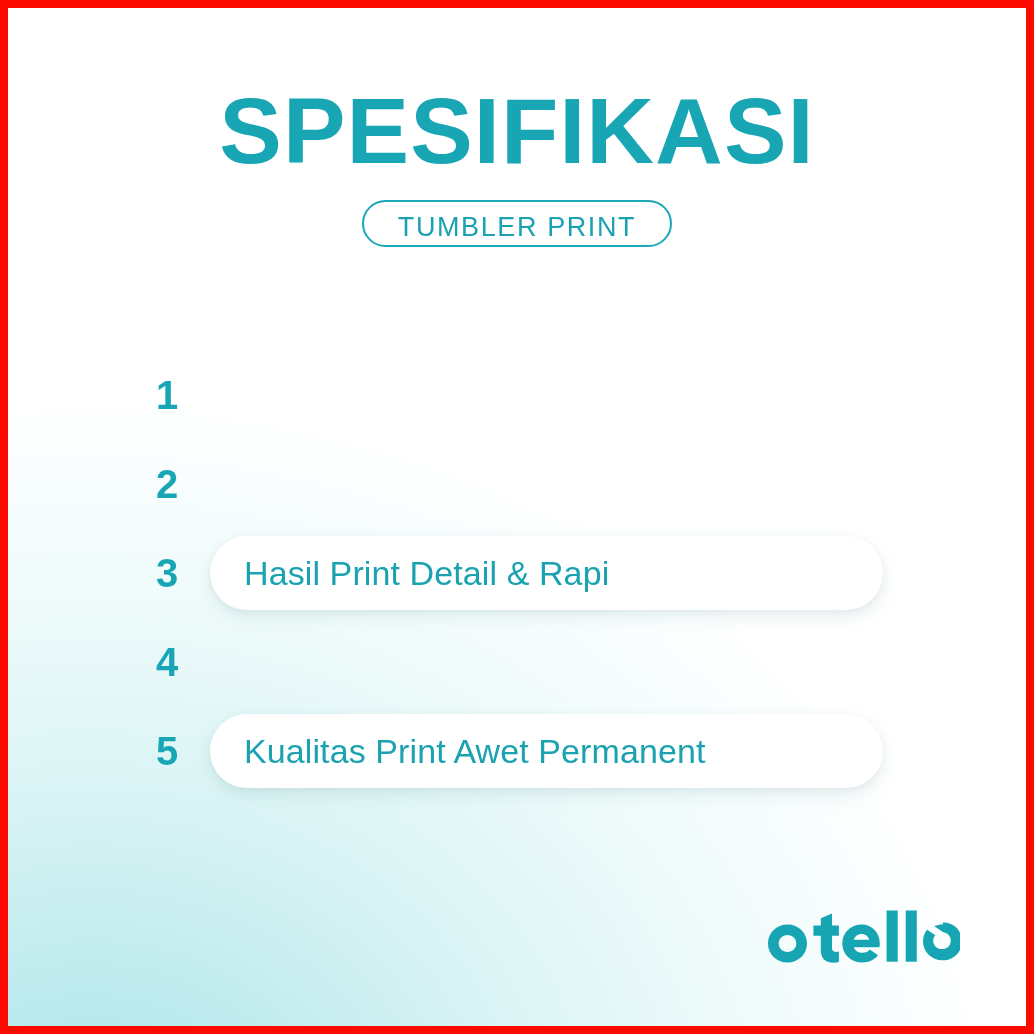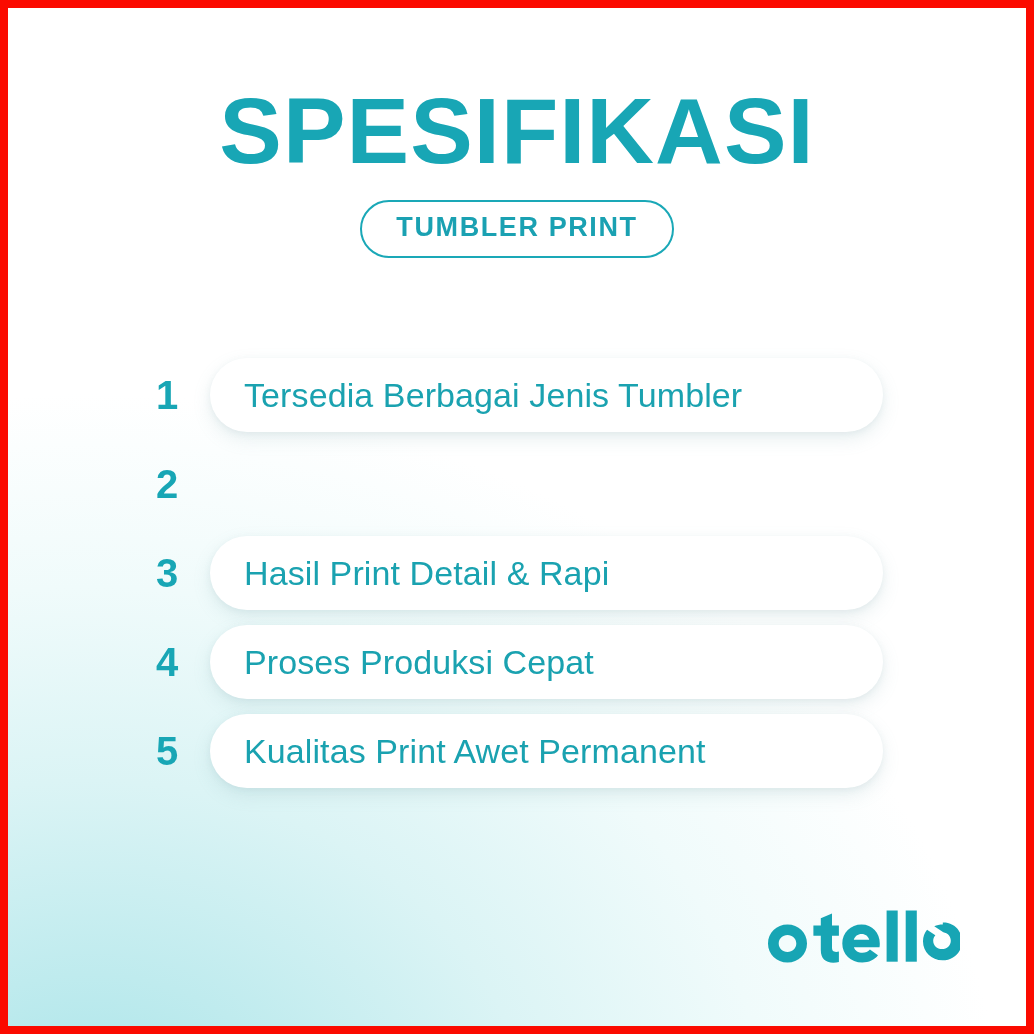--- a/index.html
+++ b/index.html
@@ -62,25 +62,25 @@
     position: absolute;
     left: 0;
     top: 192px;
     width: 100%;
     text-align: center;
   }
   .badge {
     display: inline-block;
     box-sizing: border-box;
     min-width: 288px;
-    padding: 12px 34px 15px;
+    padding: 12px 34px 4px;
     border: 2.5px solid #1aa8b7;
     border-radius: 40px;
     font-size: 27px;
-    font-weight: 700;
+    font-weight: 400;
     letter-spacing: 1.6px;
     color: #1aa1b2;
     background: transparent;
     line-height: 1.0;
   }
 
   
   .spec-list {
     position: absolute;
     left: 0;
@@ -156,41 +156,35 @@
     </div>
 
     <div class="badge-row">
       <span class="badge">TUMBLER PRINT</span>
     </div>
 
     <ul class="spec-list">
 
       <li class="spec-item">
         <span class="spec-num">1</span>
-        <div class="spec-pill">
-          <span class="spec-text">Tersedia Berbagai Jenis Tumbler</span>
-        </div>
       </li>
 
       <li class="spec-item">
         <span class="spec-num">2</span>
       </li>
 
       <li class="spec-item">
         <span class="spec-num">3</span>
         <div class="spec-pill">
           <span class="spec-text">Hasil Print Detail &amp; Rapi</span>
         </div>
       </li>
 
       <li class="spec-item">
         <span class="spec-num">4</span>
-        <div class="spec-pill">
-          <span class="spec-text">Proses Produksi Cepat</span>
-        </div>
       </li>
 
       <li class="spec-item">
         <span class="spec-num">5</span>
         <div class="spec-pill">
           <span class="spec-text">Kualitas Print Awet Permanent</span>
         </div>
       </li>
 
     </ul>

